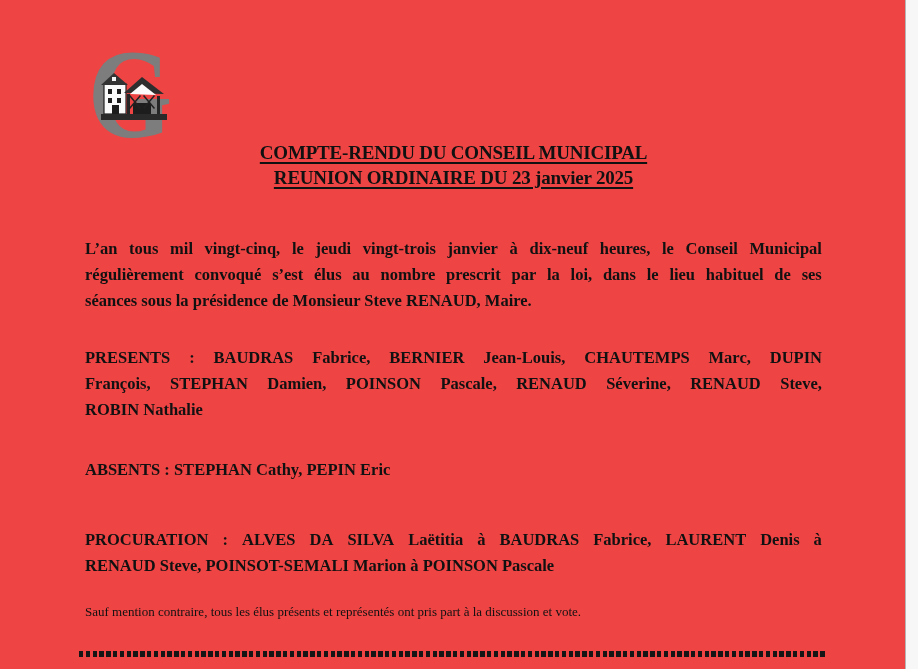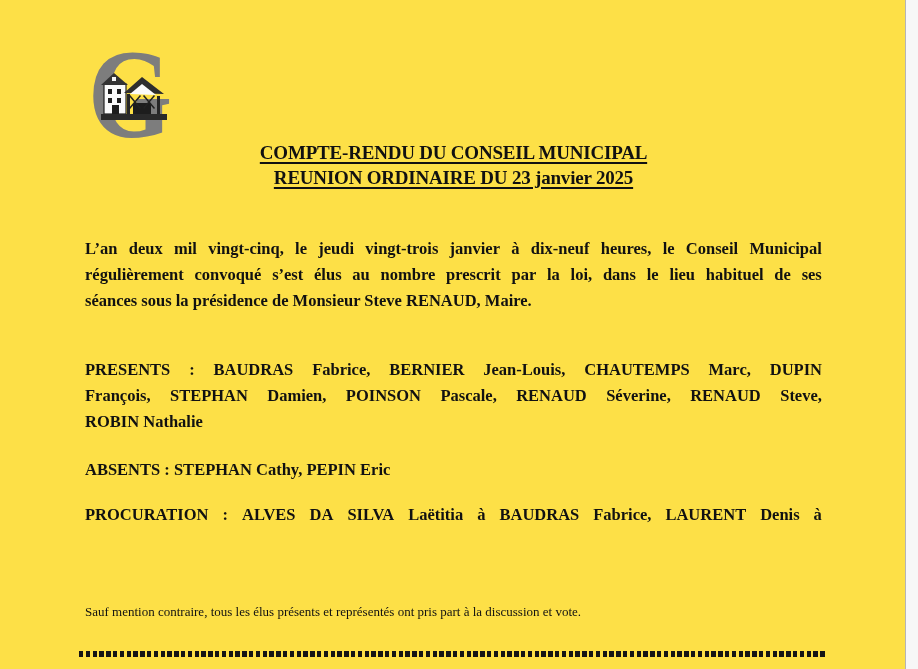--- a/index.html
+++ b/index.html
@@ -1,21 +1,21 @@
 <!DOCTYPE html>
 <html><head>
 <meta charset="utf-8">
 <style>
   html,body{margin:0;padding:0;}
   body{
     width:918px;height:669px;background:#ffffff;
     font-family:"Liberation Serif", serif;color:#111;
     position:relative;overflow:hidden;
   }
-  .page{position:absolute;inset:0;background:#fde047;}
+  .page{position:absolute;inset:0;background:#ef4444;}
   .right-strip{
     position:absolute;top:0;right:0;width:12px;height:669px;
     background:#f7f7f7;border-left:1px solid #b5b5b5;
   }
   .logo{position:absolute;left:86px;top:48px;width:90px;height:99px;}
   .block{position:absolute;left:85px;width:737px;}
   .title{top:140px;text-align:center;font-weight:bold;font-size:19px;line-height:25px;letter-spacing:-0.2px;}
   .title span{text-decoration:underline;text-decoration-thickness:2px;text-underline-offset:3px;}
   .b{font-weight:bold;font-size:16.5px;line-height:26px;}
   .n{font-weight:normal;font-size:13px;line-height:24px;}
@@ -58,21 +58,21 @@
   </svg>
 
   <div class="block title">
     <div><span>COMPTE-RENDU DU CONSEIL MUNICIPAL</span></div>
     <div><span>REUNION ORDINAIRE DU 23 janvier 2025</span></div>
   </div>
 
   <div class="block b" style="top:236px">
     <div class="jl">
         <span>L’an</span>
-        <span>deux</span>
+        <span>tous</span>
         <span>mil</span>
         <span>vingt-cinq,</span>
         <span>le</span>
         <span>jeudi</span>
         <span>vingt-trois</span>
         <span>janvier</span>
         <span>à</span>
         <span>dix-neuf</span>
         <span>heures,</span>
         <span>le</span>
@@ -93,21 +93,21 @@
         <span>dans</span>
         <span>le</span>
         <span>lieu</span>
         <span>habituel</span>
         <span>de</span>
         <span>ses</span>
       </div>
     <div>séances sous la présidence de Monsieur Steve RENAUD, Maire.</div>
   </div>
 
-  <div class="block b" style="top:357px">
+  <div class="block b" style="top:345px">
     <div class="jl">
         <span>PRESENTS</span>
         <span>:</span>
         <span>BAUDRAS</span>
         <span>Fabrice,</span>
         <span>BERNIER</span>
         <span>Jean-Louis,</span>
         <span>CHAUTEMPS</span>
         <span>Marc,</span>
         <span>DUPIN</span>
@@ -123,35 +123,36 @@
         <span>RENAUD</span>
         <span>Steve,</span>
       </div>
     <div>ROBIN Nathalie</div>
   </div>
 
   <div class="block b" style="top:457px">
     <div>ABSENTS : STEPHAN Cathy, PEPIN Eric</div>
   </div>
 
-  <div class="block b" style="top:502px">
+  <div class="block b" style="top:527px">
     <div class="jl">
         <span>PROCURATION</span>
         <span>:</span>
         <span>ALVES</span>
         <span>DA</span>
         <span>SILVA</span>
         <span>Laëtitia</span>
         <span>à</span>
         <span>BAUDRAS</span>
         <span>Fabrice,</span>
         <span>LAURENT</span>
         <span>Denis</span>
         <span>à</span>
       </div>
+    <div>RENAUD Steve, POINSOT-SEMALI Marion à POINSON Pascale</div>
   </div>
 
 
   <div class="block n" style="top:600px">
     <div>Sauf mention contraire, tous les élus présents et représentés ont pris part à la discussion et vote.</div>
   </div>
 
   <div class="dotted"></div>
 
   <div class="right-strip"></div>

